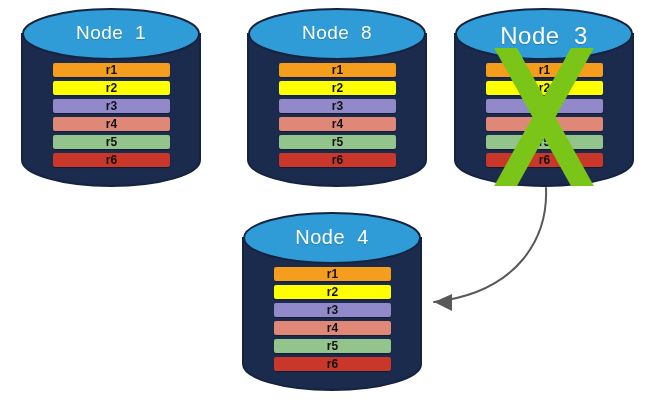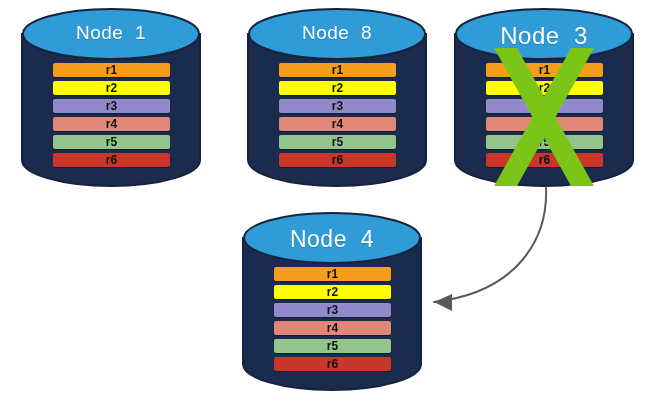--- a/index.html
+++ b/index.html
@@ -155,21 +155,21 @@
           <div class="row-bar" style="background: rgb(200, 55, 42); width: 117px; height: 14px; left: 31px; top: 145px; font-size: 12px;">
             <span>r6</span>
           </div>
         </div>
       </div>
       <div class="node" style="left: 243px; top: 212px; width: 178px; height: 178px;">
         <svg class="node-svg" width="178" height="178" viewBox="0 0 178 178">
           <path d="M 0 26 L 0 152 A 89 26 0 0 0 178 152 L 178 26 Z" fill="#1b2b4d" stroke="#16233f" stroke-width="2"></path>
           <ellipse cx="89" cy="26" rx="88" ry="25" fill="#2f9bd7" stroke="#16233f" stroke-width="2"></ellipse>
         </svg>
-        <div class="node-label" style="top: 14px; font-size: 23px;">Node  4</div>
+        <div class="node-label" style="top: 14px; font-size: 20px;">Node  4</div>
         <div class="rows">
           <div class="row-bar" style="background: rgb(245, 157, 28); width: 117px; height: 14px; left: 31px; top: 55px; font-size: 12px;">
             <span>r1</span>
           </div>
           <div class="row-bar" style="background: rgb(255, 255, 0); width: 117px; height: 14px; left: 31px; top: 73px; font-size: 12px;">
             <span>r2</span>
           </div>
           <div class="row-bar" style="background: rgb(145, 137, 201); width: 117px; height: 14px; left: 31px; top: 91px; font-size: 12px;">
             <span>r3</span>
           </div>

